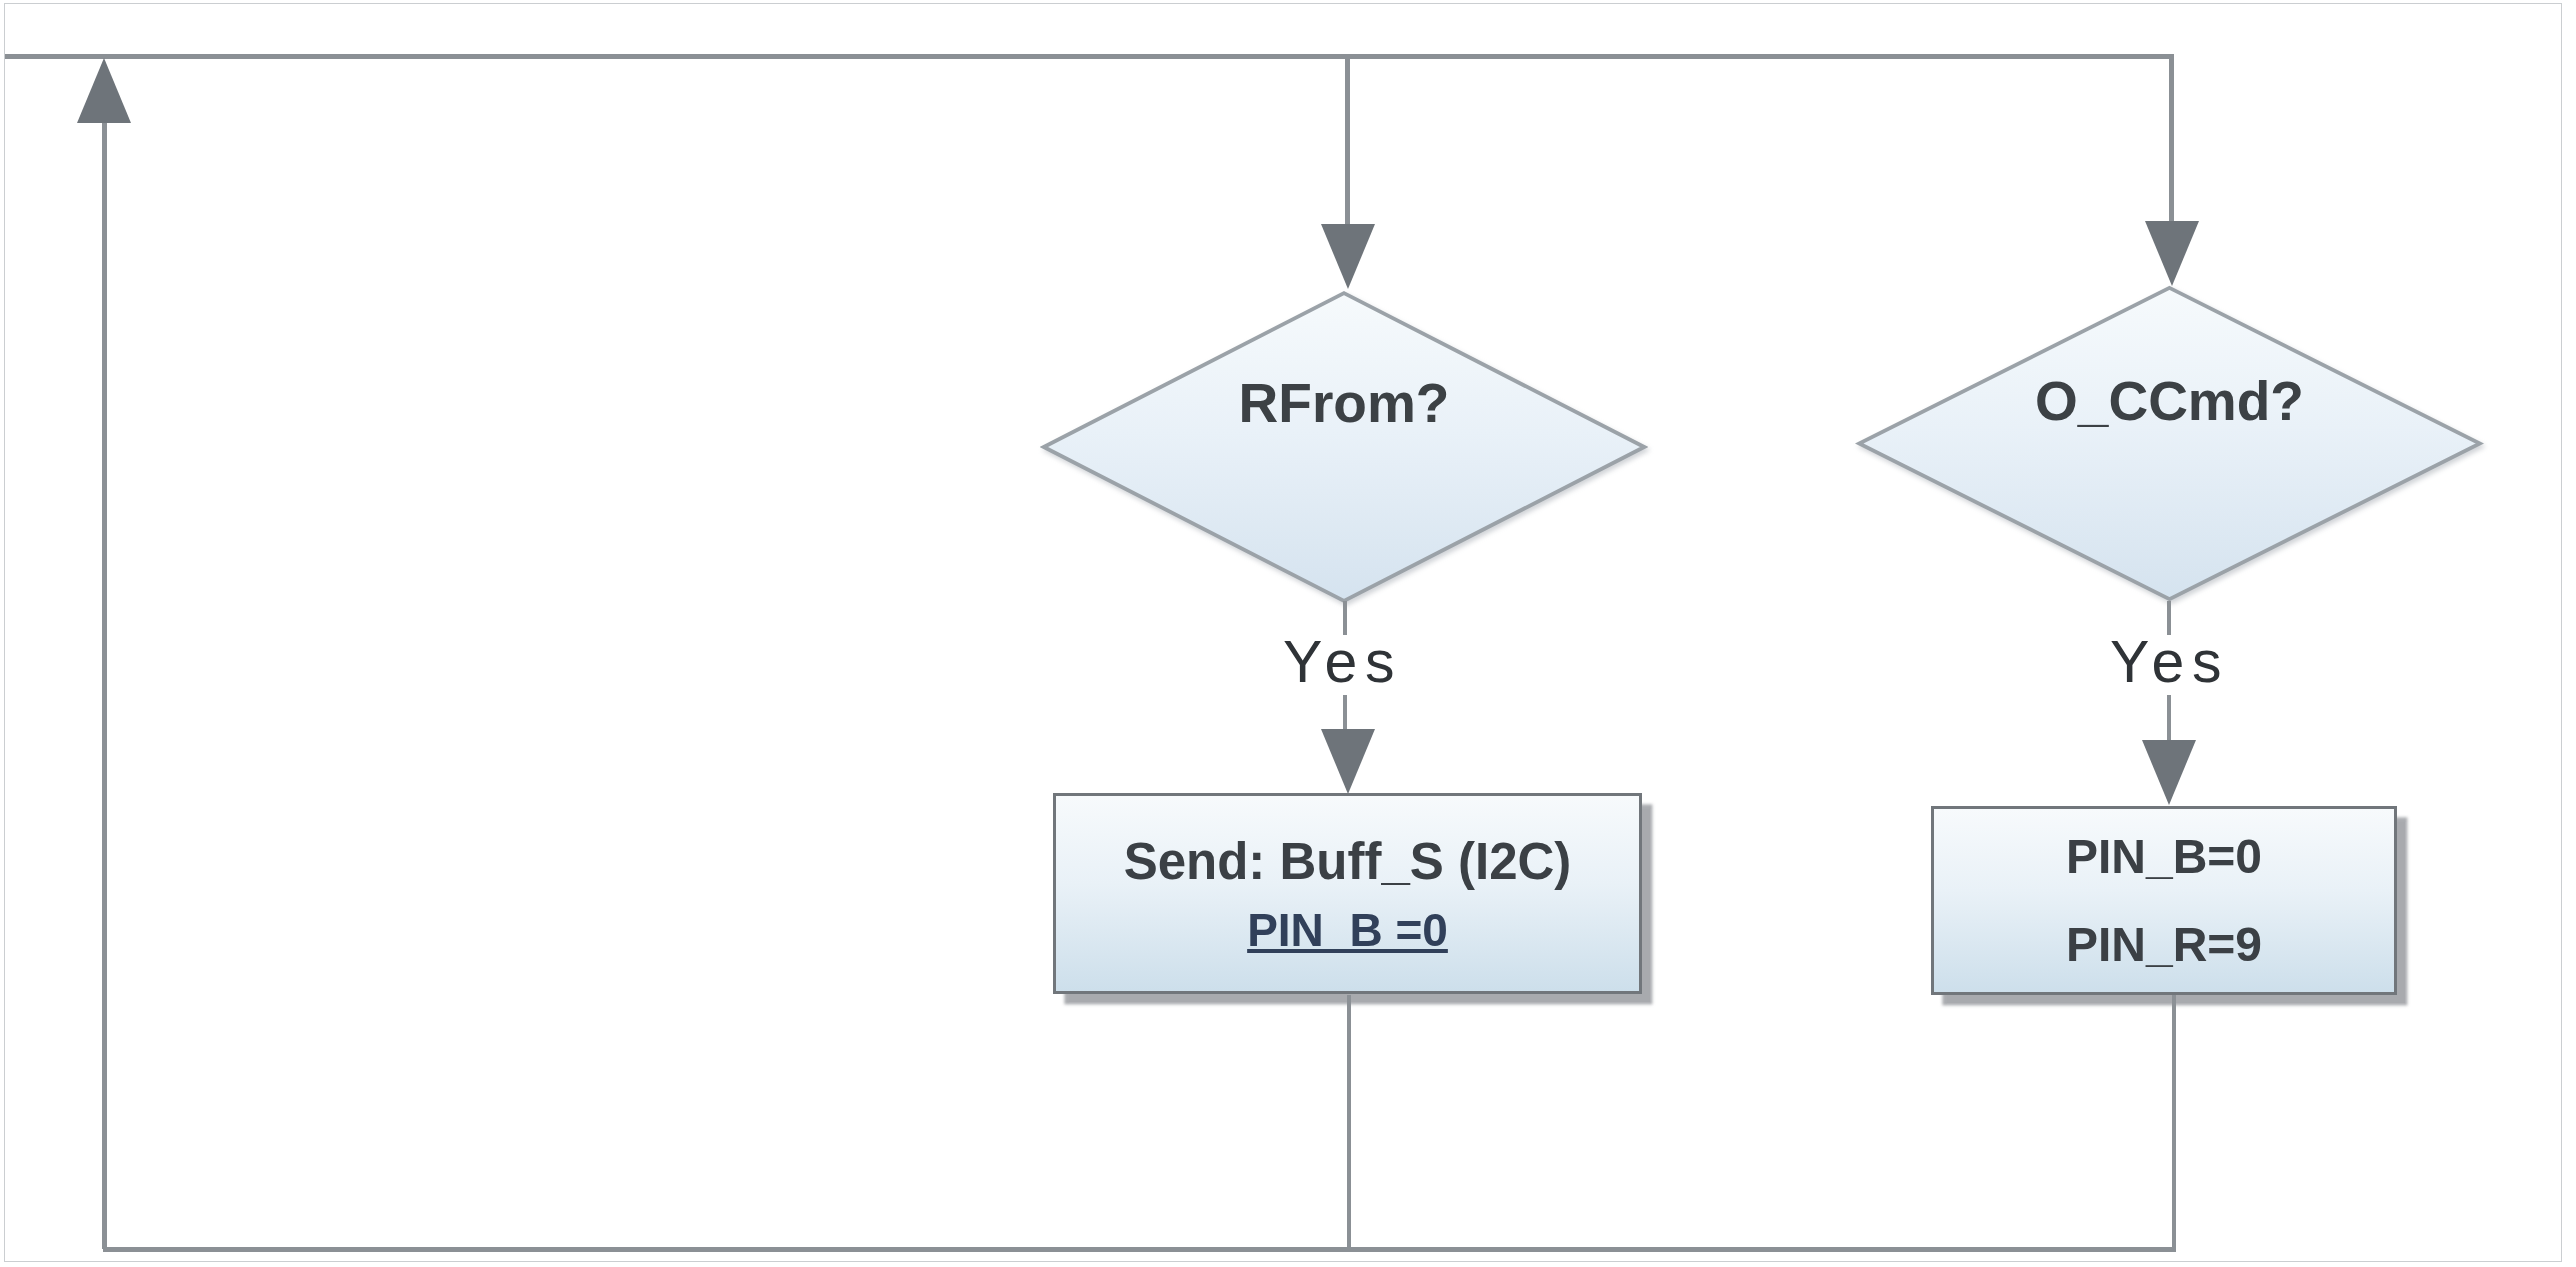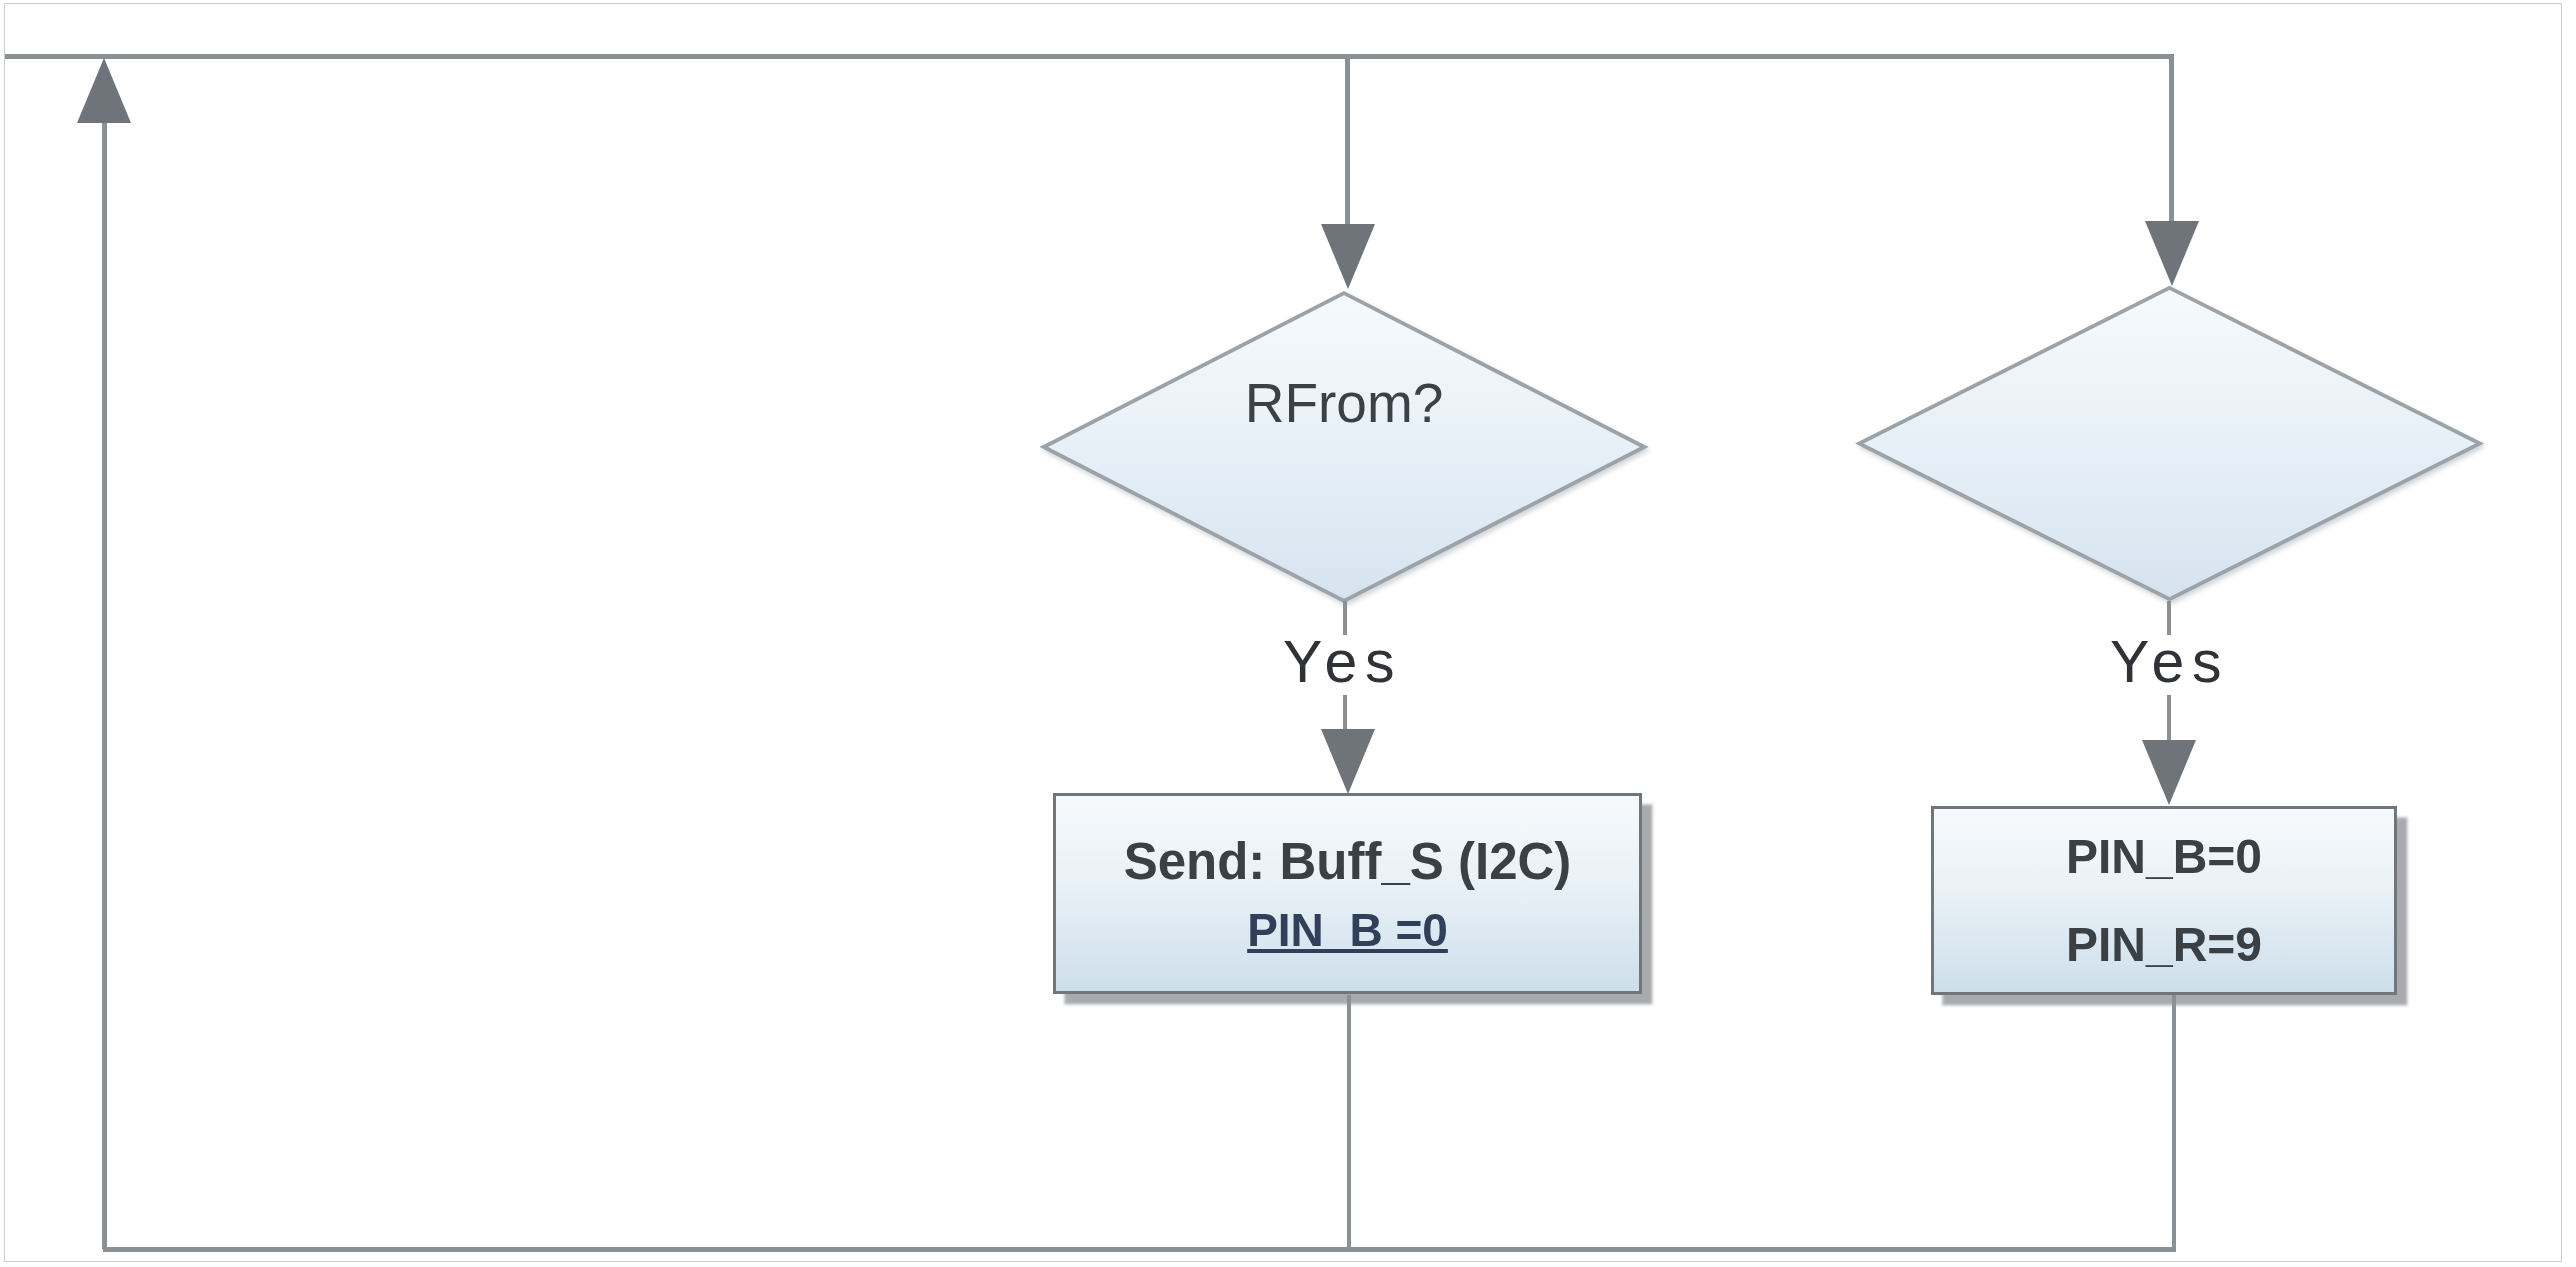--- a/index.html
+++ b/index.html
@@ -40,21 +40,21 @@
     border-right: 27px solid transparent;
     border-bottom: 65px solid #6e747a;
   }
   .diamond-svg {
     position: absolute;
     filter: drop-shadow(2.9px 3.8px 2.9px rgba(120,130,140,0.35));
   }
   .node-label {
     position: absolute;
     text-align: center;
-    font-weight: normal;
+    font-weight: bold;
     color: #3c4145;
   }
   .diamond-label {
     font-size: 55px;
     line-height: 55px;
   }
   .yes-label {
     position: absolute;
     text-align: center;
     font-weight: normal;
@@ -114,20 +114,21 @@
   <div class="arr-down" style="left:2145px; top:221px;"></div>
 
   <svg class="diamond-svg" style="left:1040px; top:290px;" width="608" height="314" viewBox="0 0 640 330">
     <polygon points="320,3 636,165 320,327 4,165" fill="url(#diamondGrad)" stroke="#9ba2a8" stroke-width="4"></polygon>
   </svg>
   <div class="node-label diamond-label" style="left:1040px; top:376px; width:608px;">RFrom?</div>
 
   <svg class="diamond-svg" style="left:1855px; top:285px;" width="629" height="317" viewBox="0 0 662 334">
     <polygon points="331,3 658,167 331,331 4,167" fill="url(#diamondGrad)" stroke="#9ba2a8" stroke-width="4"></polygon>
   </svg>
+  <div class="node-label diamond-label" style="left:1855px; top:374px; width:629px;">O_CCmd?</div>
 
   <div class="line" style="left:1343px; top:601px; width:3.8px; height:34px;"></div>
   <div class="yes-label" style="left:1200px; top:633px; width:285px;">Yes</div>
   <div class="line" style="left:1343px; top:695px; width:3.8px; height:34px;"></div>
   <div class="arr-down" style="left:1321px; top:729px;"></div>
 
   <div class="line" style="left:2167px; top:601px; width:3.8px; height:34px;"></div>
   <div class="yes-label" style="left:2027px; top:633px; width:285px;">Yes</div>
   <div class="line" style="left:2167px; top:695px; width:3.8px; height:46px;"></div>
   <div class="arr-down" style="left:2142px; top:740px;"></div>

